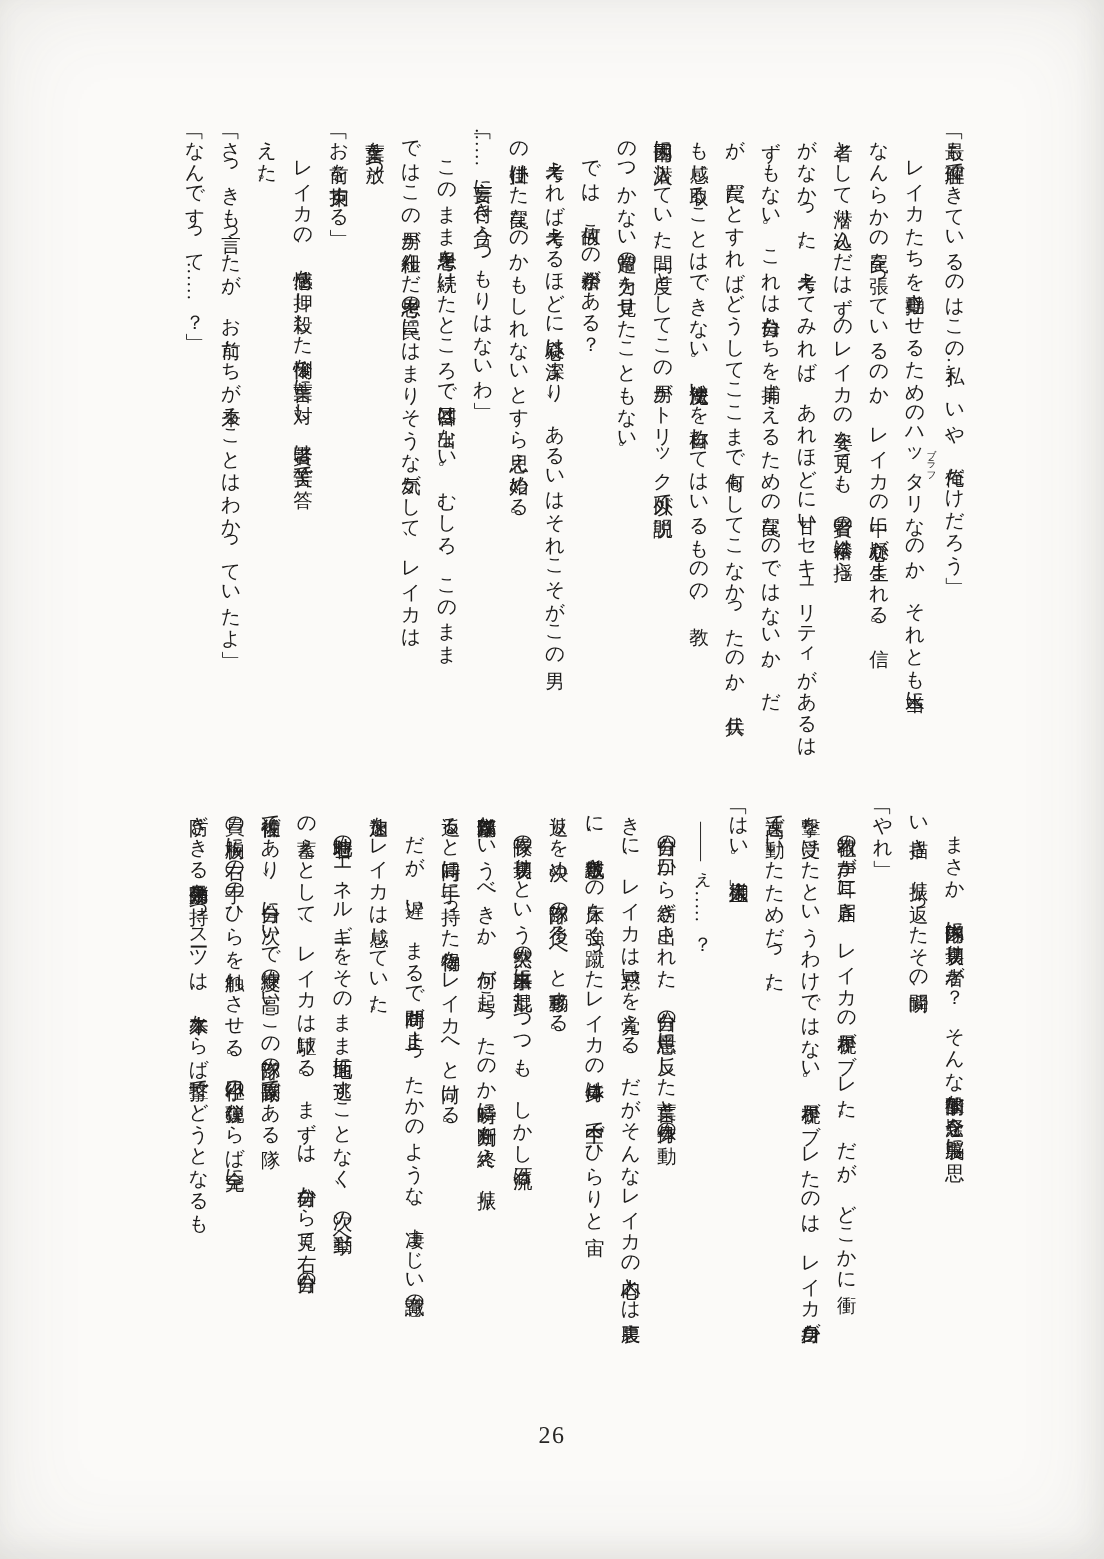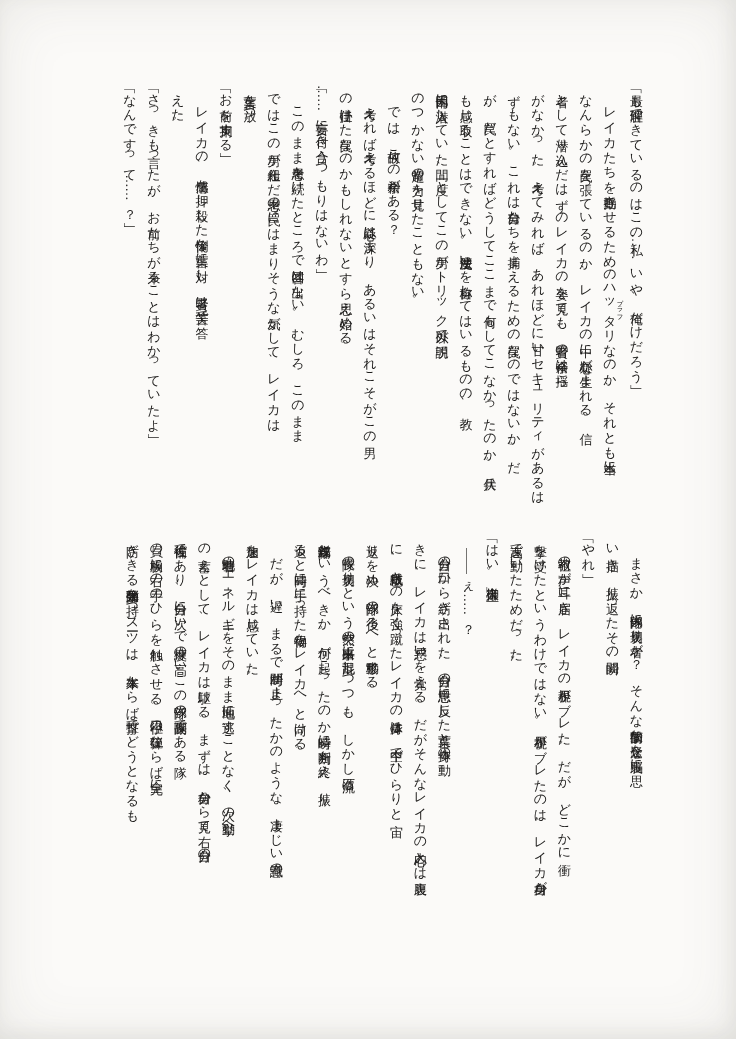--- a/index.html
+++ b/index.html
@@ -144,13 +144,14 @@
         <p class="line">加速をレイカは感じていた。</p>
       </div>
       <div class="para">
         <p class="line indent">着地時のエネルギーをそのまま地面に逃すことなく、次の挙動へ</p>
         <p class="line">の蓄えとして、レイカは駆ける。まずは、自分から見て右、自分の</p>
         <p class="line">補佐役であり、自分に次いで練度の高いこの部隊の副隊長である隊</p>
         <p class="line">員の胸板に右の手のひらを触れさせる。小口径の銃弾ならば完全に</p>
         <p class="line">防ぎきる防弾効果を持つスーツは、本来ならば打撃でどうとなるも</p>
       </div>
     </div>
+  <div class="page-number">26</div>
 </div>
 
 </body></html>

